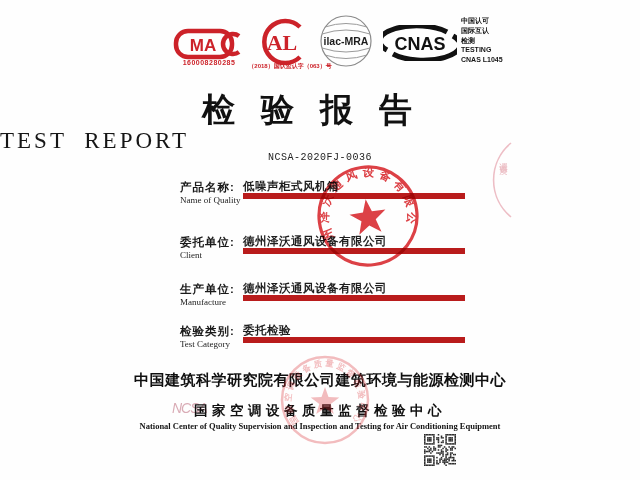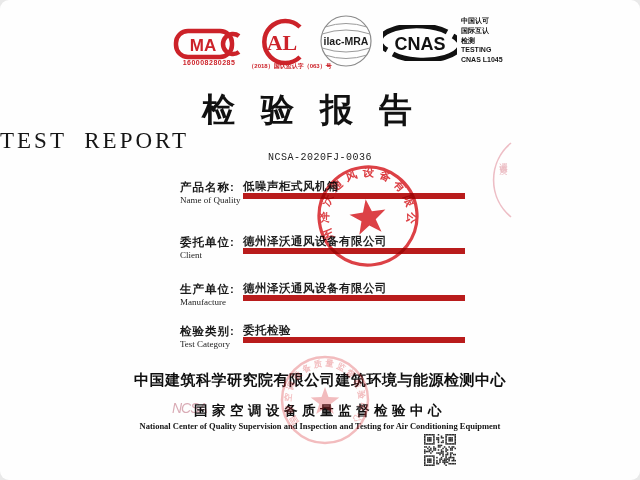--- a/index.html
+++ b/index.html
@@ -1,21 +1,20 @@
 <!DOCTYPE html>
 <html><head>
 <meta charset="utf-8">
 <style>
   html,body{margin:0;padding:0;background:#e9e9e9;}
   .page{
     position:relative;width:640px;height:480px;margin:0 auto;
     background:#fefefe;overflow:hidden;
     font-family:"Liberation Sans","DejaVu Sans",sans-serif;
     color:#1c1c1c;
-    border-radius:9px;
   }
   .abs{position:absolute;}
   .cert-no{font-size:7px;color:#cc2229;letter-spacing:.5px;text-align:center;font-weight:600;}
   .cal-cert{font-size:6px;color:#cc2229;text-align:center;font-weight:600;}
   .cnas-side{font-size:7px;font-weight:bold;line-height:9.8px;color:#151515;}
   
   .title-cn{left:0;right:0;top:88px;text-align:center;font-family:"Liberation Serif","DejaVu Serif",serif;
     font-size:33px;font-weight:bold;letter-spacing:26px;color:#111;}
   .title-en{left:0;right:0;top:128px;text-align:left;font-family:"Liberation Serif","DejaVu Serif",serif;
     font-size:23px;letter-spacing:3px;word-spacing:9px;color:#161616;}

